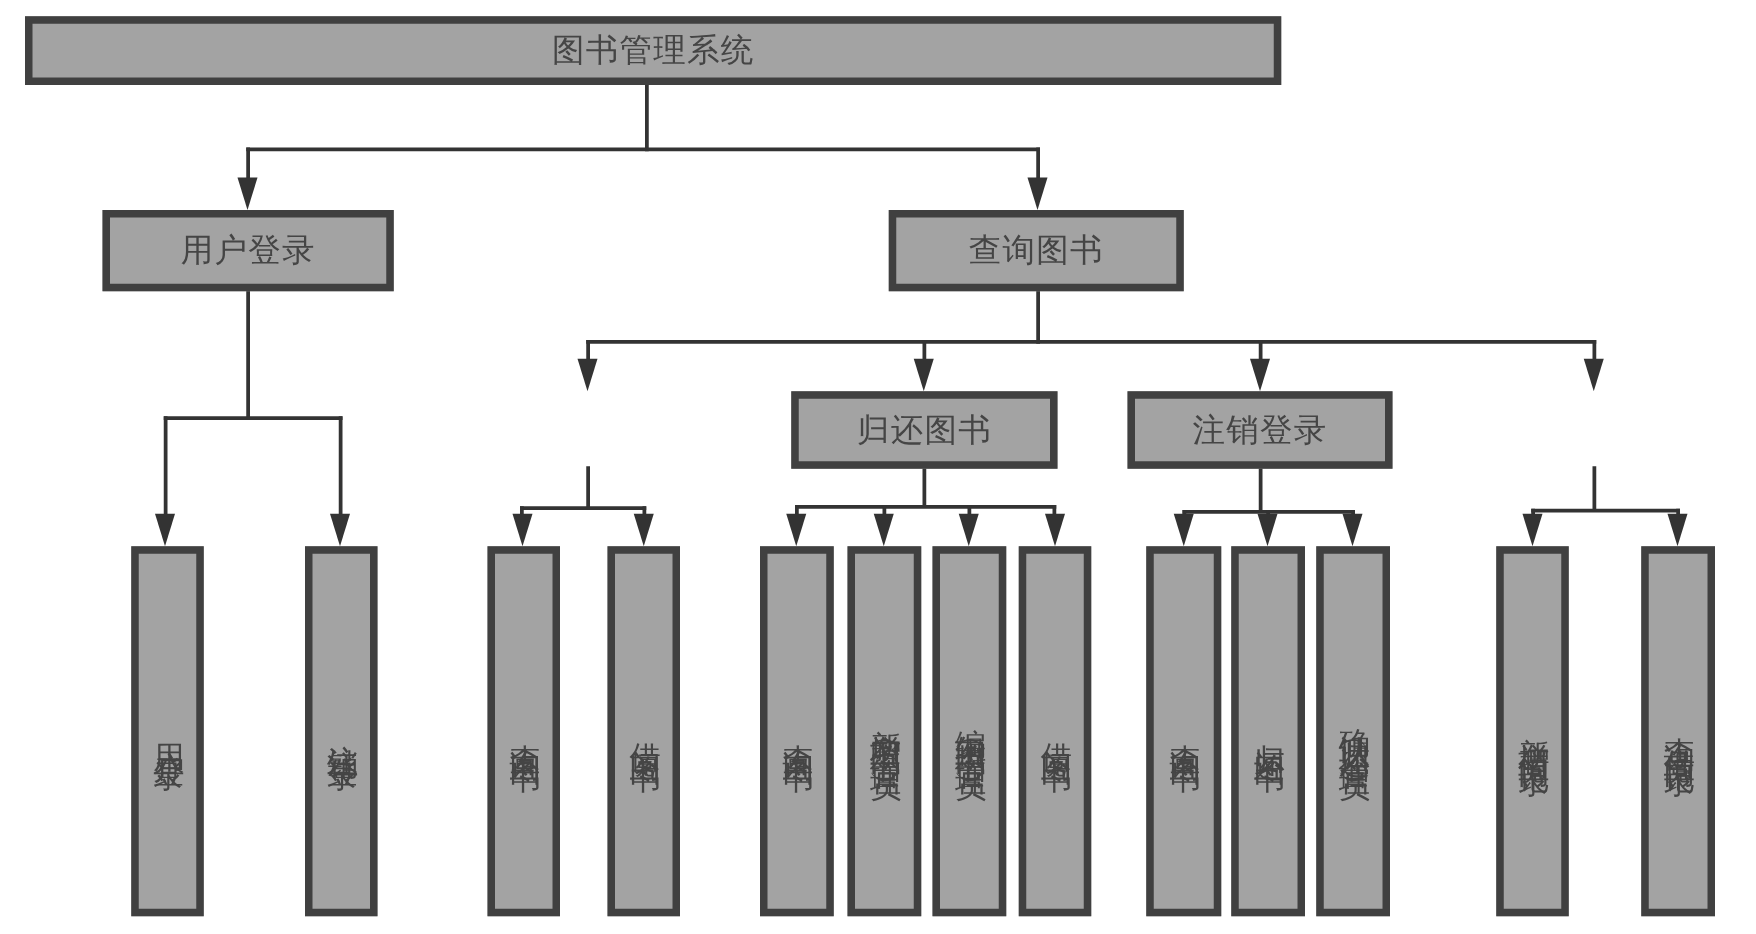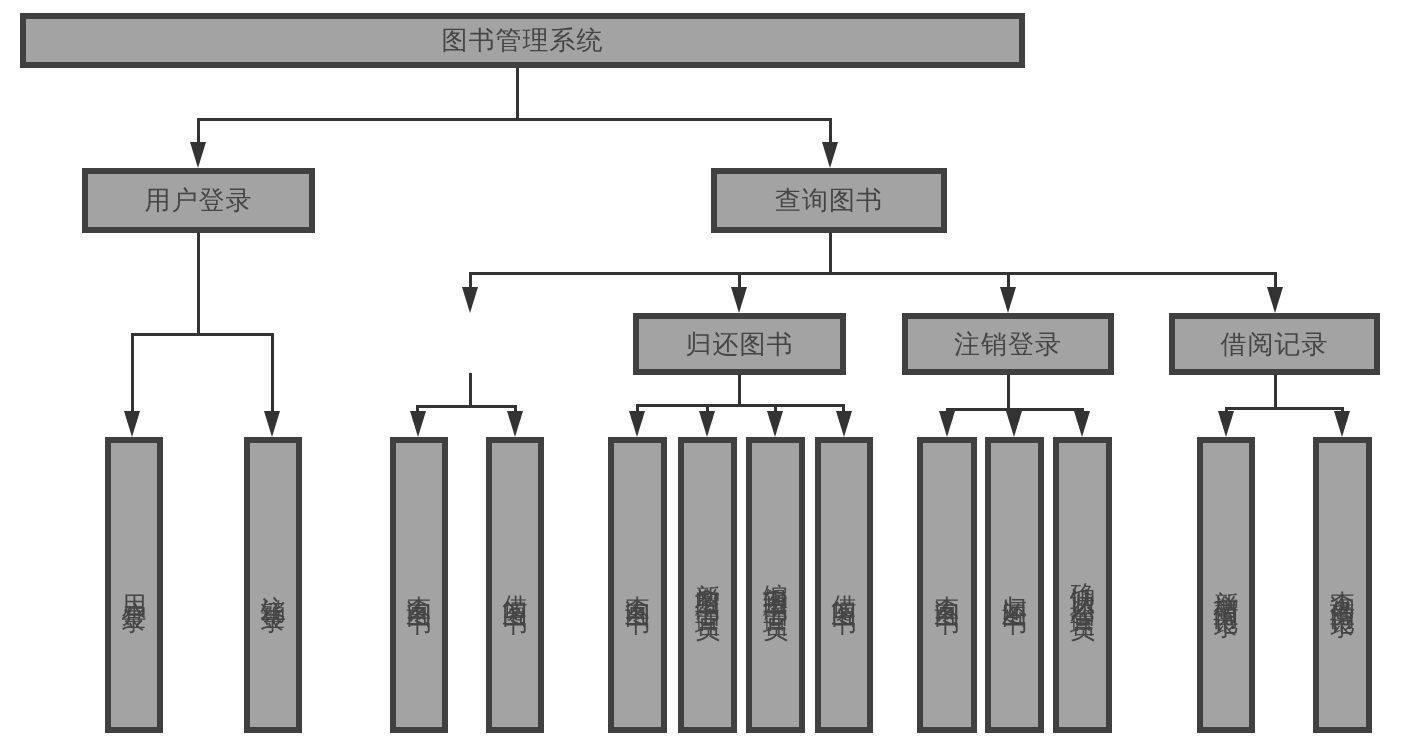--- a/index.html
+++ b/index.html
@@ -43,23 +43,20 @@
   </div>
   <div class="box hbox" style="left:711px;top:168px;width:236px;height:65px;">
     <span>查询图书</span>
   </div>
 
   <div class="box hbox" style="left:633px;top:313px;width:213px;height:62px;">
     <span>归还图书</span>
   </div>
   <div class="box hbox" style="left:902px;top:313px;width:212px;height:62px;">
     <span>注销登录</span>
-  </div>
-  <div class="box hbox" style="left:1169px;top:313px;width:211px;height:62px;">
-    <span>借阅记录</span>
   </div>
 
   <div class="box vbox" style="left:105px;top:437px;width:58px;height:296px;">
     <span>用户登录</span>
   </div>
   <div class="box vbox" style="left:244px;top:437px;width:58px;height:296px;">
     <span>注销登录</span>
   </div>
   <div class="box vbox" style="left:390px;top:437px;width:58px;height:296px;">
     <span>查询图书</span>

